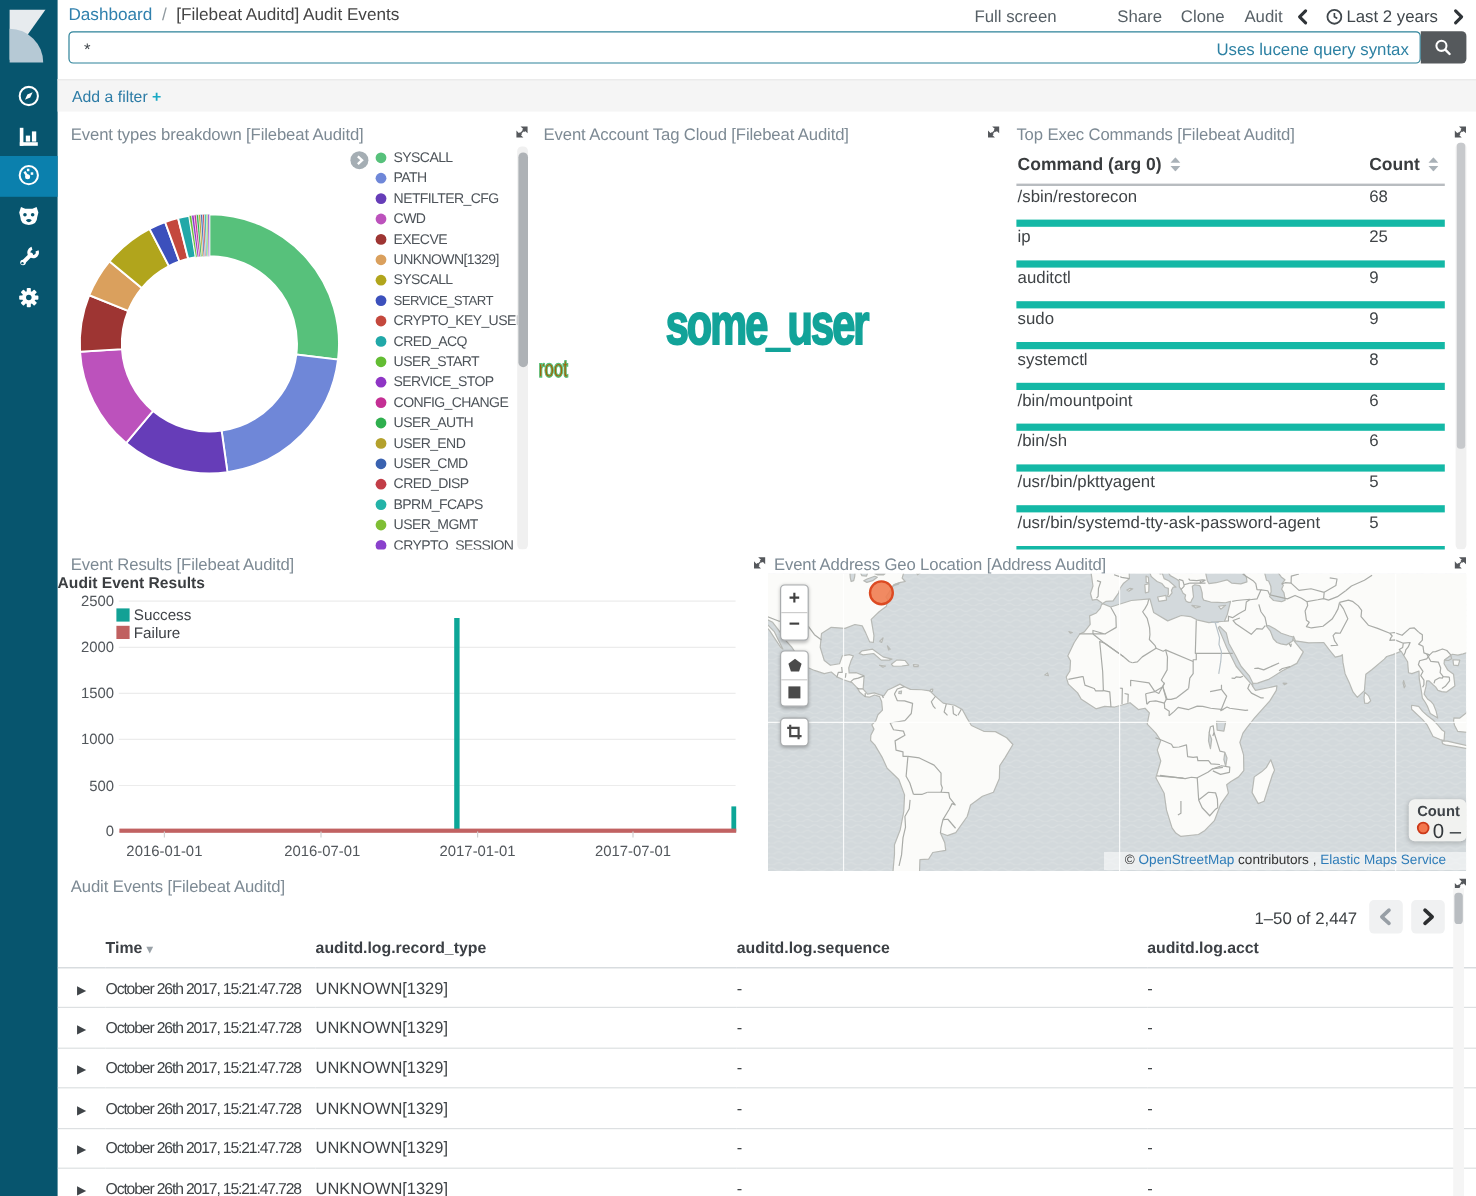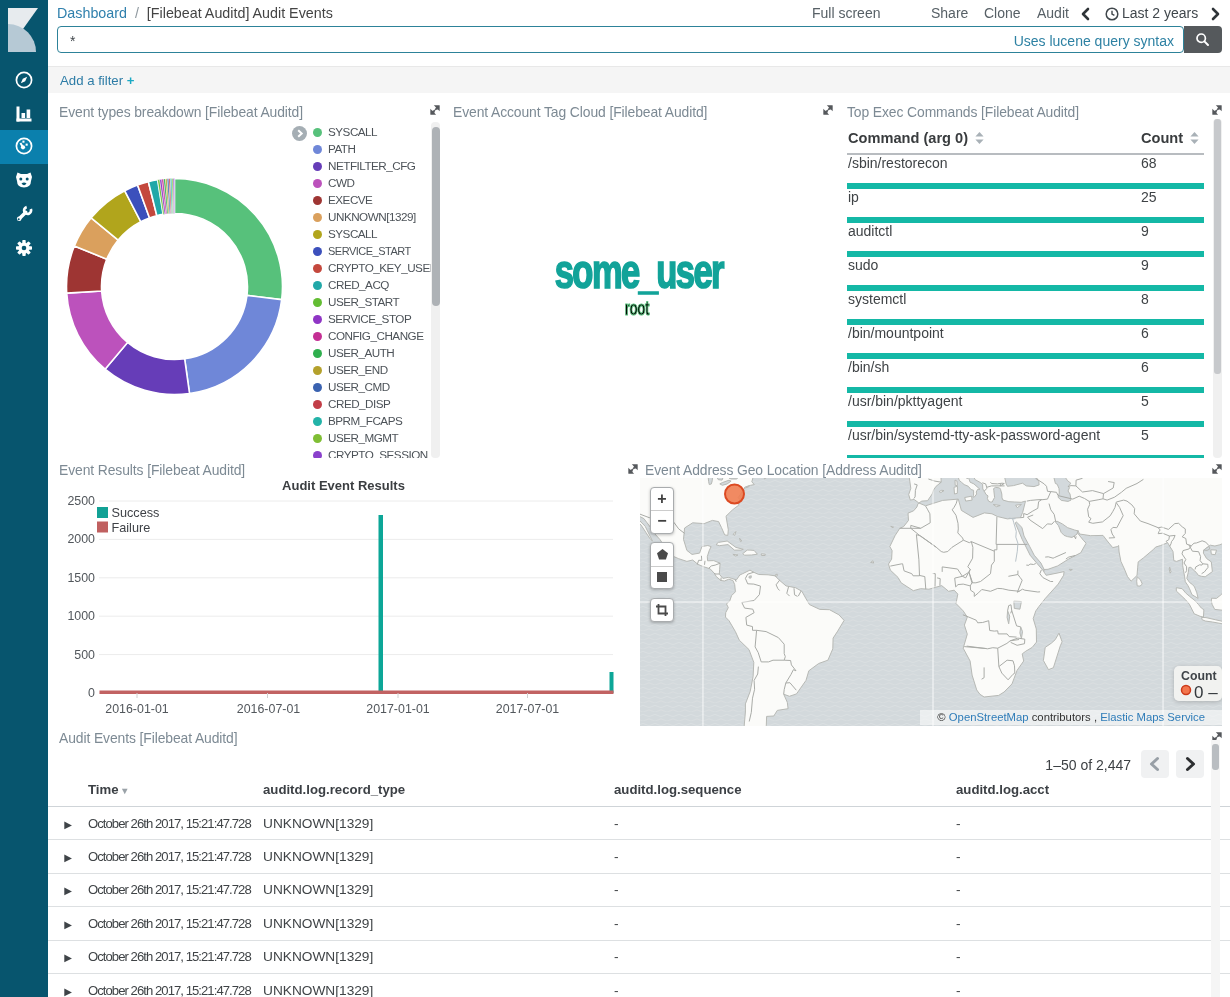--- a/index.html
+++ b/index.html
@@ -171,21 +171,21 @@
 <div class="abs" style="left:442px;top:95px;width:394px;height:363px;overflow:hidden">
   <div class="ptitle" style="left:11px;top:9px">Event Account Tag Cloud [Filebeat Auditd]</div>
   <svg style="position:absolute;left:380px;top:9px" width="12" height="12" viewBox="0 0 12 12">
         <g stroke="#55585c" stroke-width="1.1" fill="#55585c">
           <line x1="4.4" y1="7.6" x2="7.6" y2="4.4"></line>
           <path d="M6.2 1.9 L10.1 1.9 L10.1 5.8 L8.8 4.5 L7.8 5.3 L6.9 4.3 L7.7 3.3 Z"></path>
           <path d="M1.9 6.2 L1.9 10.1 L5.8 10.1 L4.5 8.8 L5.3 7.8 L4.3 6.9 L3.3 7.7 Z"></path>
         </g>
       </svg>
   <div class="abs" style="left:0;top:153px;width:394px;text-align:center;font-size:48px;font-weight:bold;color:#12a399;line-height:48px;-webkit-text-stroke:1.7px #12a399"><span style="display:inline-block;transform:scaleX(0.72);letter-spacing:-2.2px">some_user</span></div>
-  <div class="abs" style="left:0;top:202px;width:389px;text-align:center;font-size:21px;font-weight:bold;color:#000000;line-height:21px;-webkit-text-stroke:1.1px #57c17b"><span style="display:inline-block;transform:scaleX(0.64);letter-spacing:-0.8px">root</span></div>
+  <div class="abs" style="left:0;top:202px;width:389px;font-size:21px;font-weight:bold;color:#a16207;line-height:21px;-webkit-text-stroke:1.1px #57c17b"><span style="display:inline-block;transform:scaleX(0.64);letter-spacing:-0.8px">root</span></div>
 </div>
 
 <div class="abs" style="left:836px;top:95px;width:394px;height:363px;overflow:hidden">
   <div class="ptitle" style="left:11px;top:9px">Top Exec Commands [Filebeat Auditd]</div>
   <svg style="position:absolute;left:375px;top:9px" width="12" height="12" viewBox="0 0 12 12">
         <g stroke="#55585c" stroke-width="1.1" fill="#55585c">
           <line x1="4.4" y1="7.6" x2="7.6" y2="4.4"></line>
           <path d="M6.2 1.9 L10.1 1.9 L10.1 5.8 L8.8 4.5 L7.8 5.3 L6.9 4.3 L7.7 3.3 Z"></path>
           <path d="M1.9 6.2 L1.9 10.1 L5.8 10.1 L4.5 8.8 L5.3 7.8 L4.3 6.9 L3.3 7.7 Z"></path>
         </g>
@@ -256,21 +256,21 @@
 
 <div class="abs" style="left:48px;top:455px;width:591px;height:271px;overflow:hidden">
   <div class="ptitle" style="left:11px;top:7px">Event Results [Filebeat Auditd]</div>
   <svg style="position:absolute;left:579px;top:8px" width="12" height="12" viewBox="0 0 12 12">
         <g stroke="#55585c" stroke-width="1.1" fill="#55585c">
           <line x1="4.4" y1="7.6" x2="7.6" y2="4.4"></line>
           <path d="M6.2 1.9 L10.1 1.9 L10.1 5.8 L8.8 4.5 L7.8 5.3 L6.9 4.3 L7.7 3.3 Z"></path>
           <path d="M1.9 6.2 L1.9 10.1 L5.8 10.1 L4.5 8.8 L5.3 7.8 L4.3 6.9 L3.3 7.7 Z"></path>
         </g>
       </svg>
-  <div class="abs" style="left:0;top:23px;width:591px;text-align:center;font-size:13px;font-weight:bold;color:#3b3e41">Audit Event Results</div>
+  <div class="abs" style="left:0;top:23px;width:591px;text-align:left;font-size:13px;font-weight:bold;color:#3b3e41">Audit Event Results</div>
   <svg class="abs" style="left:0;top:0" width="591" height="271" viewBox="0 0 591 271">
     <g stroke="#ececec" stroke-width="1">
       <line x1="51" y1="46" x2="565" y2="46"></line>
       <line x1="51" y1="84.4" x2="565" y2="84.4"></line>
       <line x1="51" y1="122.8" x2="565" y2="122.8"></line>
       <line x1="51" y1="161.2" x2="565" y2="161.2"></line>
       <line x1="51" y1="199.6" x2="565" y2="199.6"></line>
       <line x1="51" y1="238" x2="565" y2="238"></line>
     </g>
     <g font-size="12.4px" fill="#52575c" text-anchor="end">

